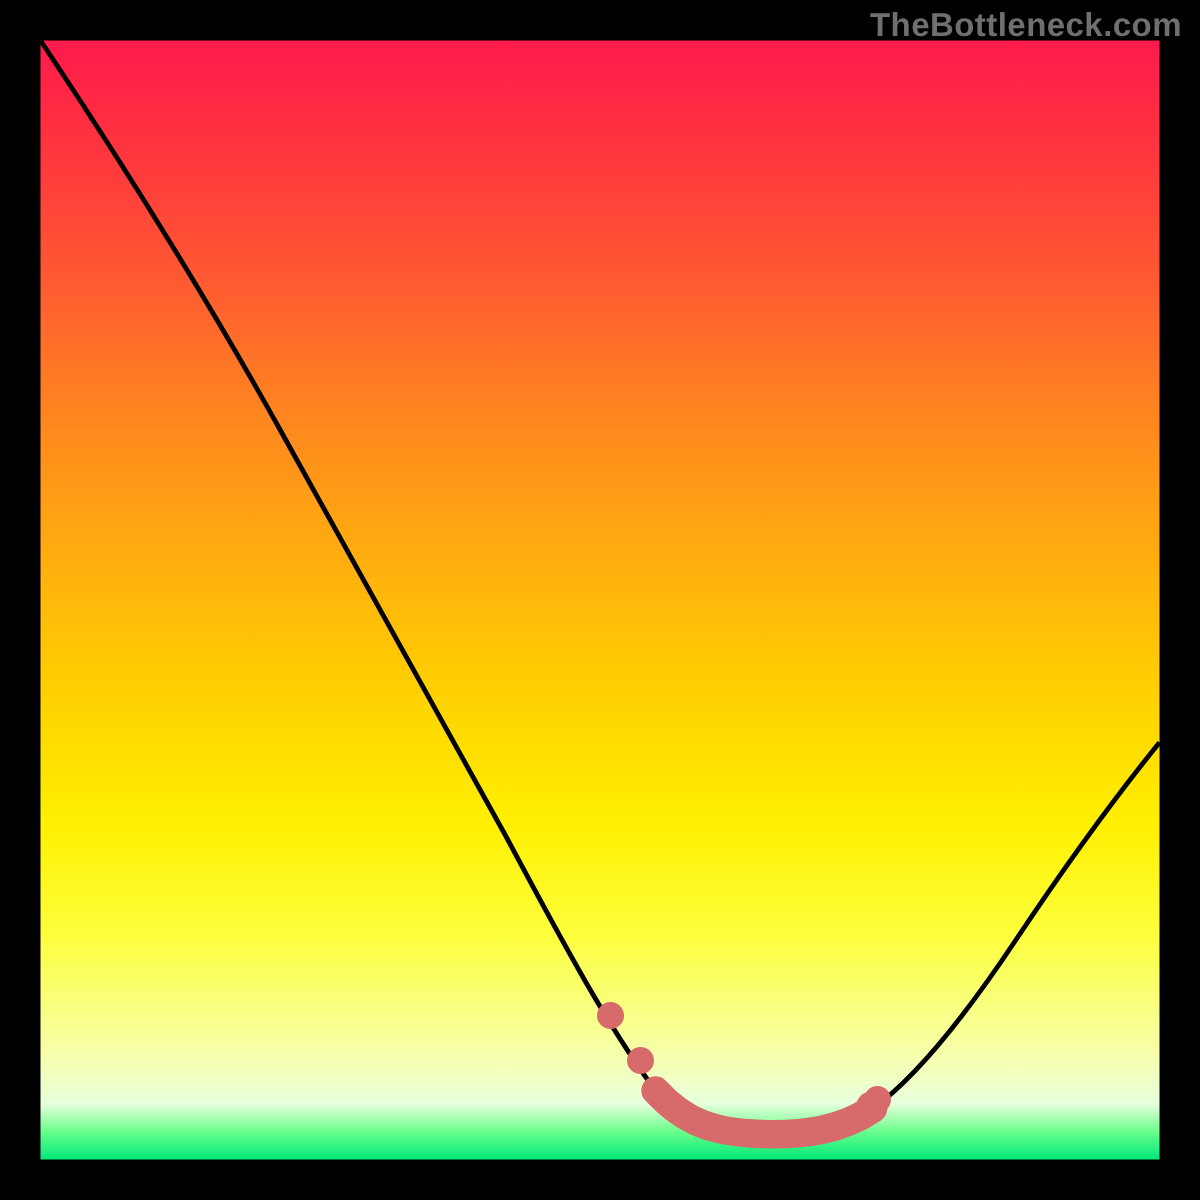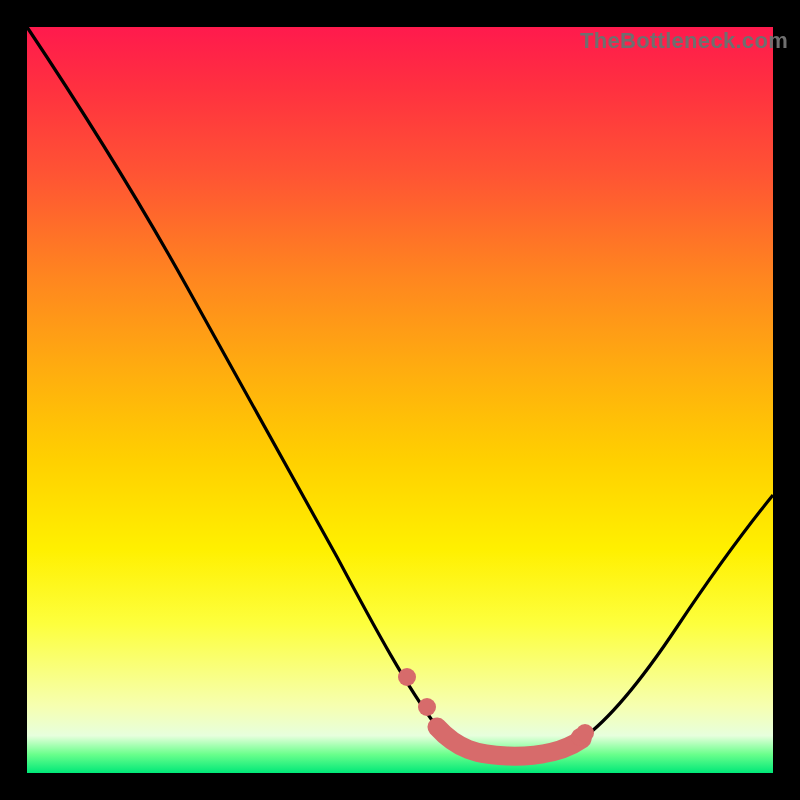--- a/index.html
+++ b/index.html
@@ -42,21 +42,20 @@
   }
   .watermark {
     position: absolute;
     top: 4px;
     right: 12px;
     font-family: Arial, Helvetica, sans-serif;
     font-size: 22px;
     font-weight: 600;
     color: #6f6f6f;
     letter-spacing: 0.3px;
-    margin-top: 24px;
   }
   svg.curve {
     position: absolute;
     left: 0;
     top: 0;
     width: 746px;
     height: 746px;
     overflow: visible;
   }
 </style>

